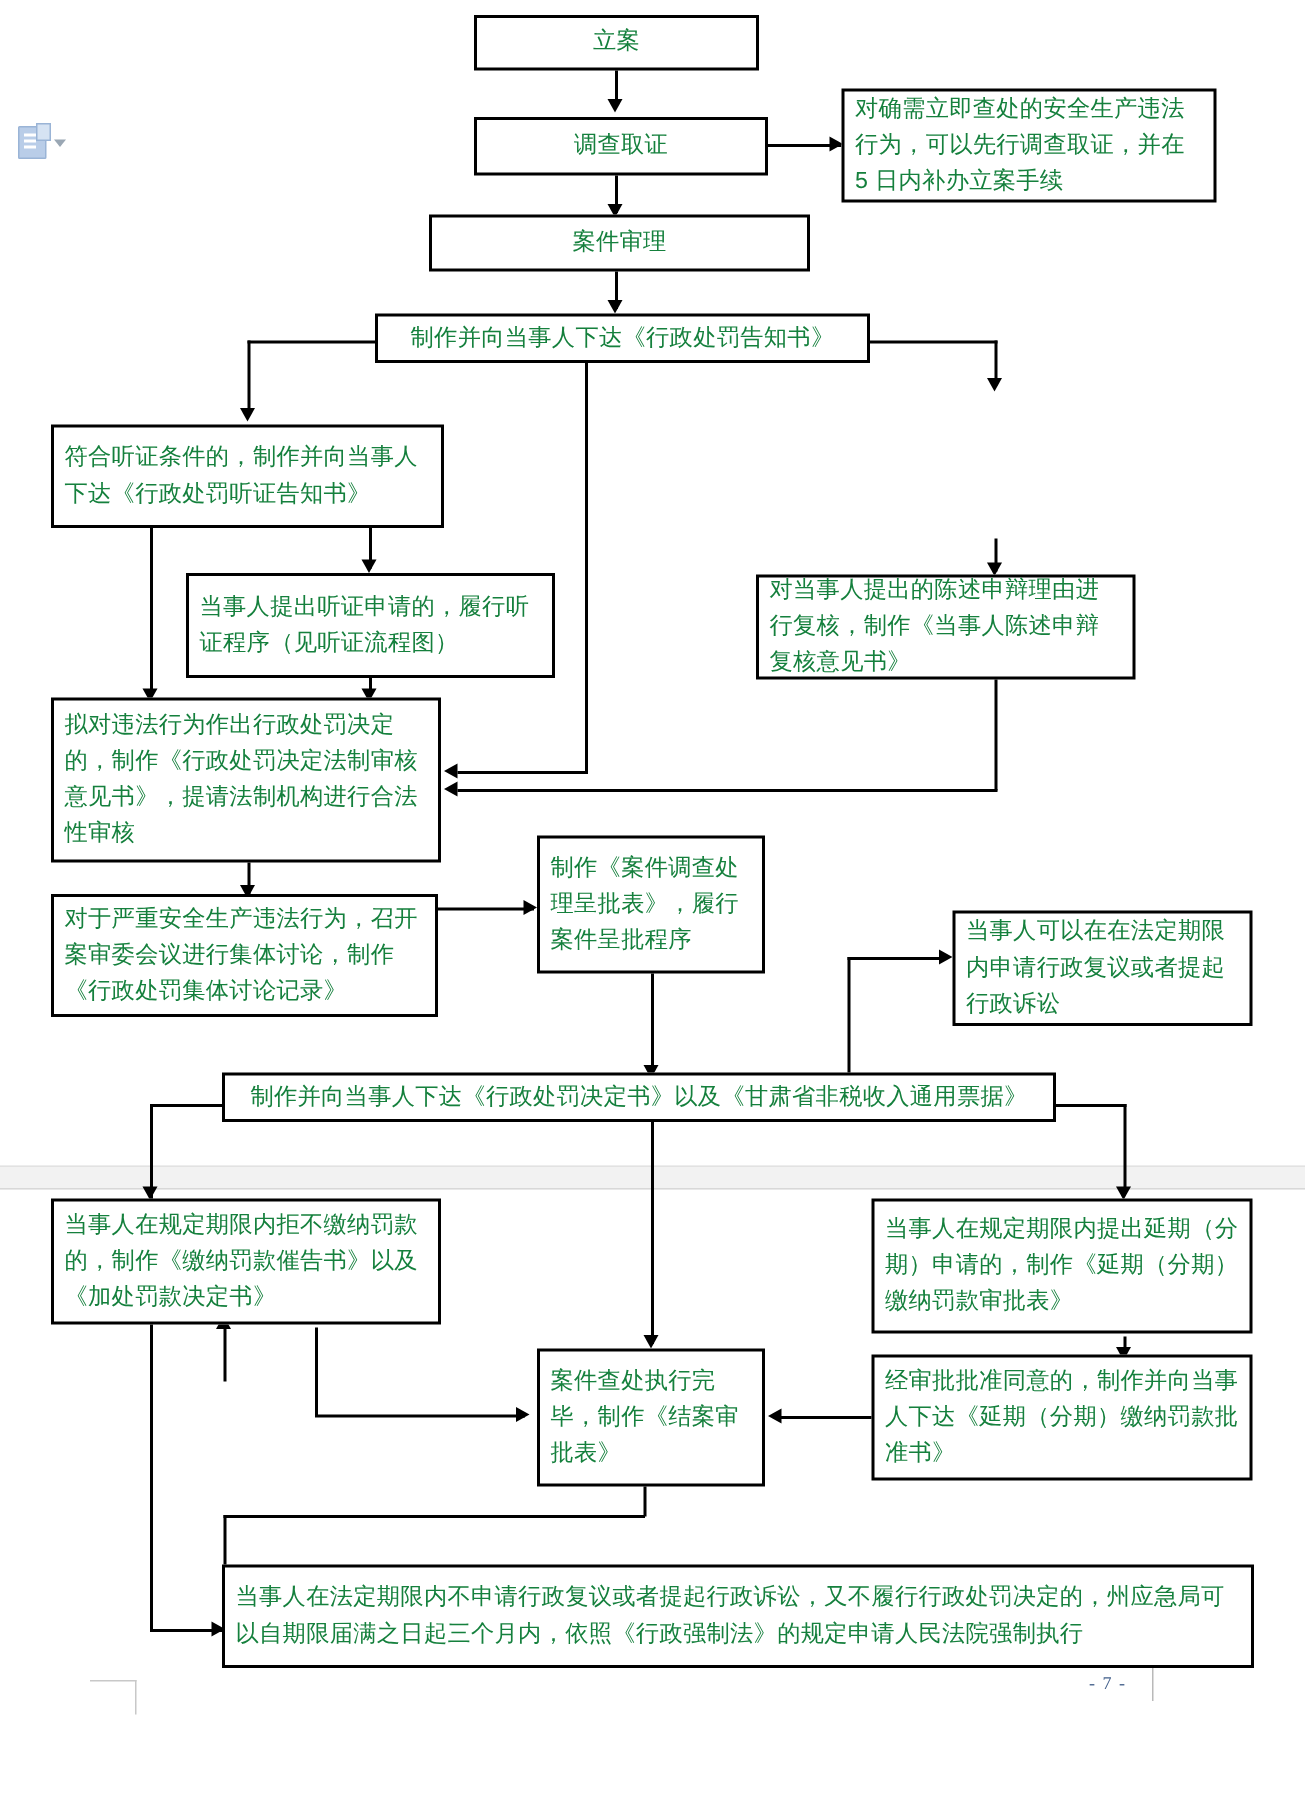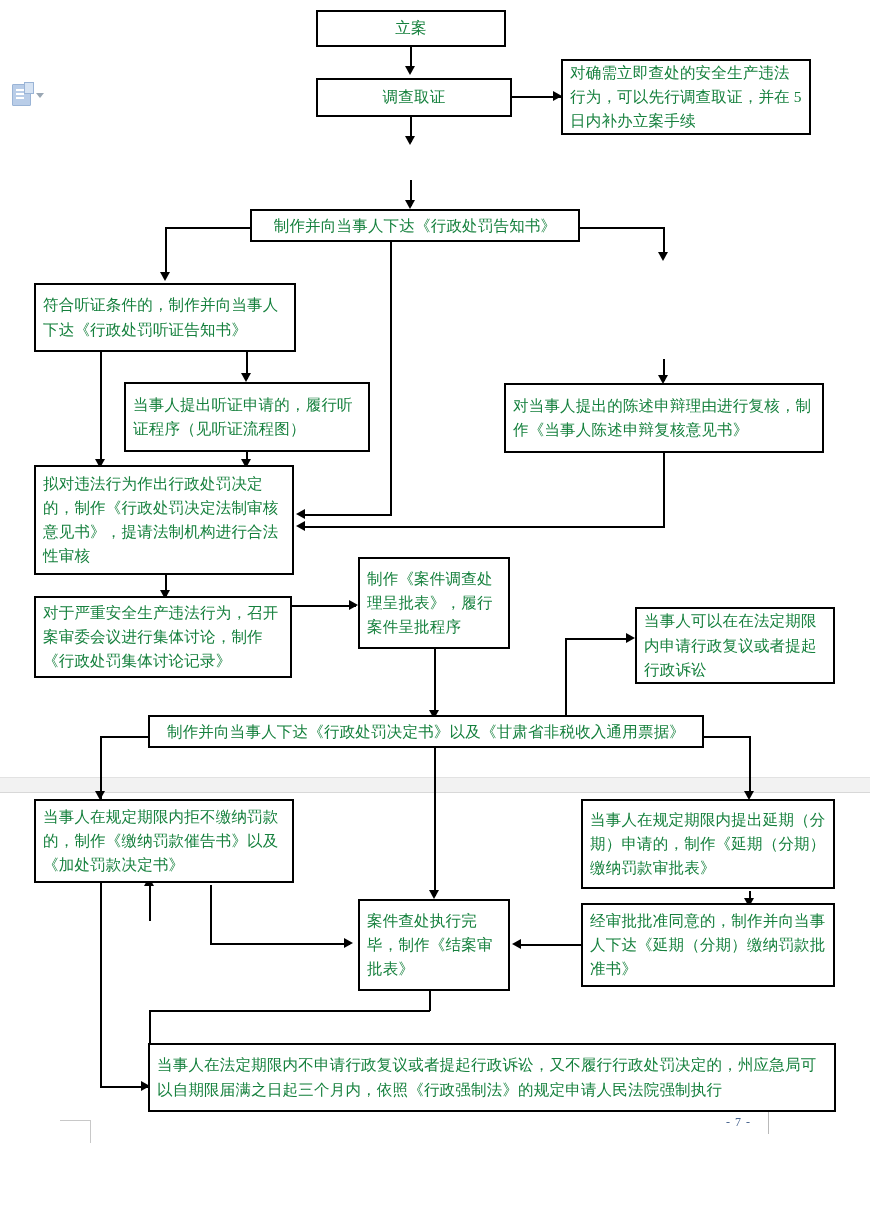--- a/index.html
+++ b/index.html
@@ -40,21 +40,21 @@
     background: #ffffff;
     color: #15803d;
     display: flex;
     align-items: center;
     font-size: 15.5px;
     line-height: 1.55;
     padding: 3px 7px;
     letter-spacing: 0.2px;
   }
   .box.center { justify-content: center; text-align: center; }
-  .box.left   { justify-content: flex-start; text-align: left; font-family: Liberation Serif, serif; }
+  .box.left   { justify-content: flex-start; text-align: left; }
   .box .txt { width: 100%; display: block; }
 
   
   .ln {
     position: absolute;
     background: #000000;
   }
   .ln.h { height: 1.6px; }
   .ln.v { width: 1.6px; }
 
@@ -242,35 +242,38 @@
   </div>
 
   <div class="box center" style="left:316px; top:78px;  width:196px; height:39px;">
     <span class="txt">调查取证</span>
   </div>
 
   <div class="box left" style="left:561px; top:59px;  width:250px; height:76px;">
     <span class="txt">对确需立即查处的安全生产违法行为，可以先行调查取证，并在 5 日内补办立案手续</span>
   </div>
 
+  <div class="box center" style="left:286px; top:143px; width:254px; height:38px;">
+    <span class="txt">案件审理</span>
+  </div>
 
   <div class="box center" style="left:250px; top:209px; width:330px; height:33px;">
     <span class="txt">制作并向当事人下达《行政处罚告知书》</span>
   </div>
 
   <div class="box left" style="left:34px;  top:283px; width:262px; height:69px;">
     <span class="txt">符合听证条件的，制作并向当事人下达《行政处罚听证告知书》</span>
   </div>
 
 
   <div class="box left" style="left:124px; top:382px; width:246px; height:70px;">
     <span class="txt">当事人提出听证申请的，履行听证程序（见听证流程图）</span>
   </div>
 
-  <div class="box left" style="left:504px; top:383px; width:320px; height:70px;">
+  <div class="box left" style="left:504px; top:383px; width:253px; height:70px;">
     <span class="txt">对当事人提出的陈述申辩理由进行复核，制作《当事人陈述申辩复核意见书》</span>
   </div>
 
   <div class="box left" style="left:34px;  top:465px; width:260px; height:110px;">
     <span class="txt">拟对违法行为作出行政处罚决定的，制作《行政处罚决定法制审核意见书》，提请法制机构进行合法性审核</span>
   </div>
 
   <div class="box left" style="left:358px; top:557px; width:152px; height:92px;">
     <span class="txt">制作《案件调查处理呈批表》，履行案件呈批程序</span>
   </div>

